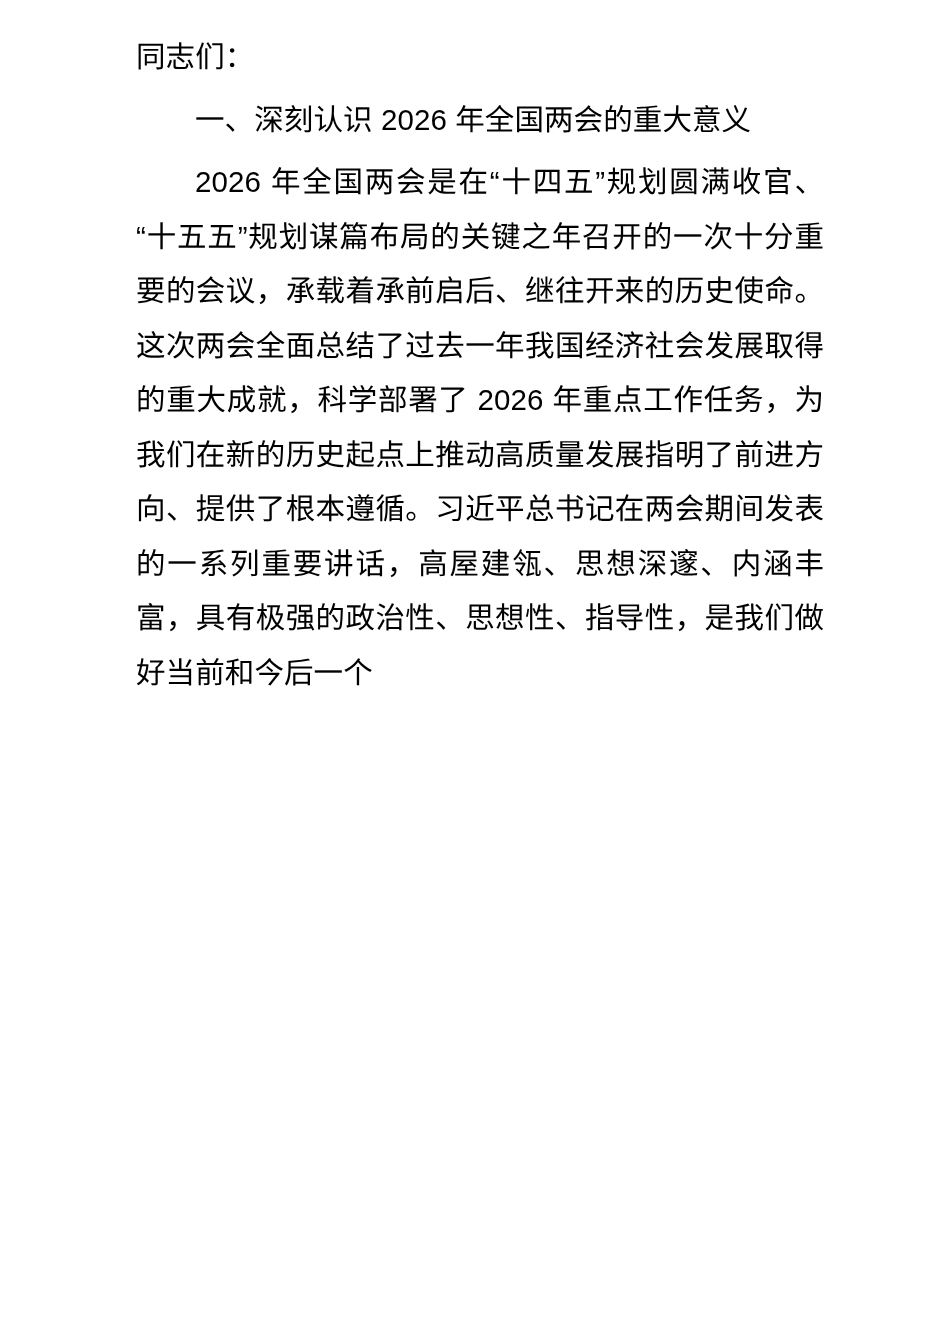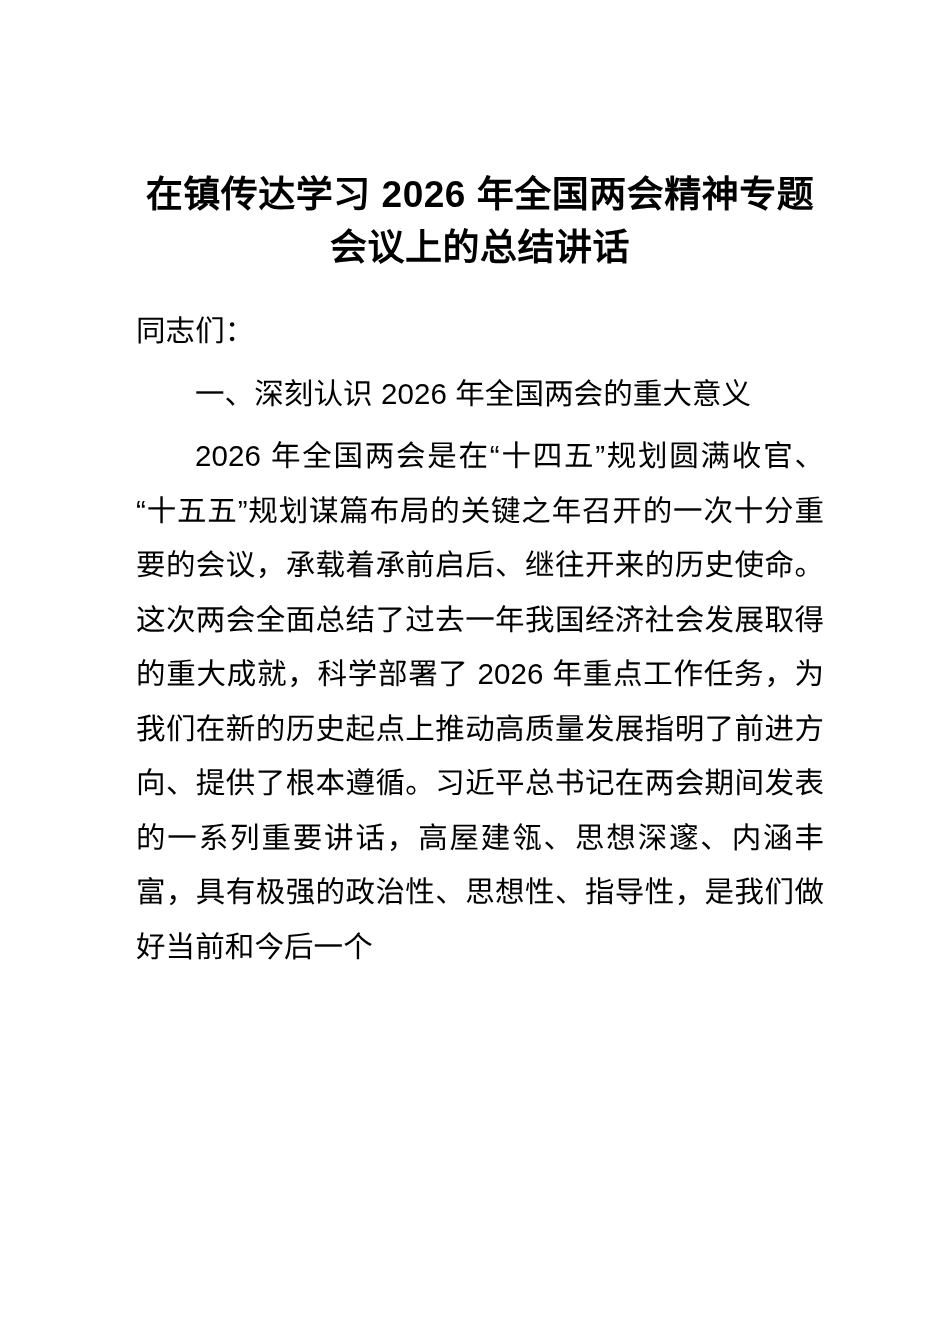--- a/index.html
+++ b/index.html
@@ -73,21 +73,20 @@
   .para.tail {
     text-align: justify;
   }
 </style>
 </head>
 <body>
 
 <div class="page">
   <div class="doc-body">
 
-    <h1 class="doc-title">在镇传达学习 2026 年全国两会精神专题会议上的总结讲话</h1>
 
     <p class="para salutation">同志们：</p>
 
 
     <p class="para heading">一、深刻认识 2026 年全国两会的重大意义</p>
 
     <p class="para indent tail">2026 年全国两会是在“十四五”规划圆满收官、“十五五”规划谋篇布局的关键之年召开的一次十分重要的会议，承载着承前启后、继往开来的历史使命。这次两会全面总结了过去一年我国经济社会发展取得的重大成就，科学部署了 2026 年重点工作任务，为我们在新的历史起点上推动高质量发展指明了前进方向、提供了根本遵循。习近平总书记在两会期间发表的一系列重要讲话，高屋建瓴、思想深邃、内涵丰富，具有极强的政治性、思想性、指导性，是我们做好当前和今后一个</p>
 
   </div>
 </div>

